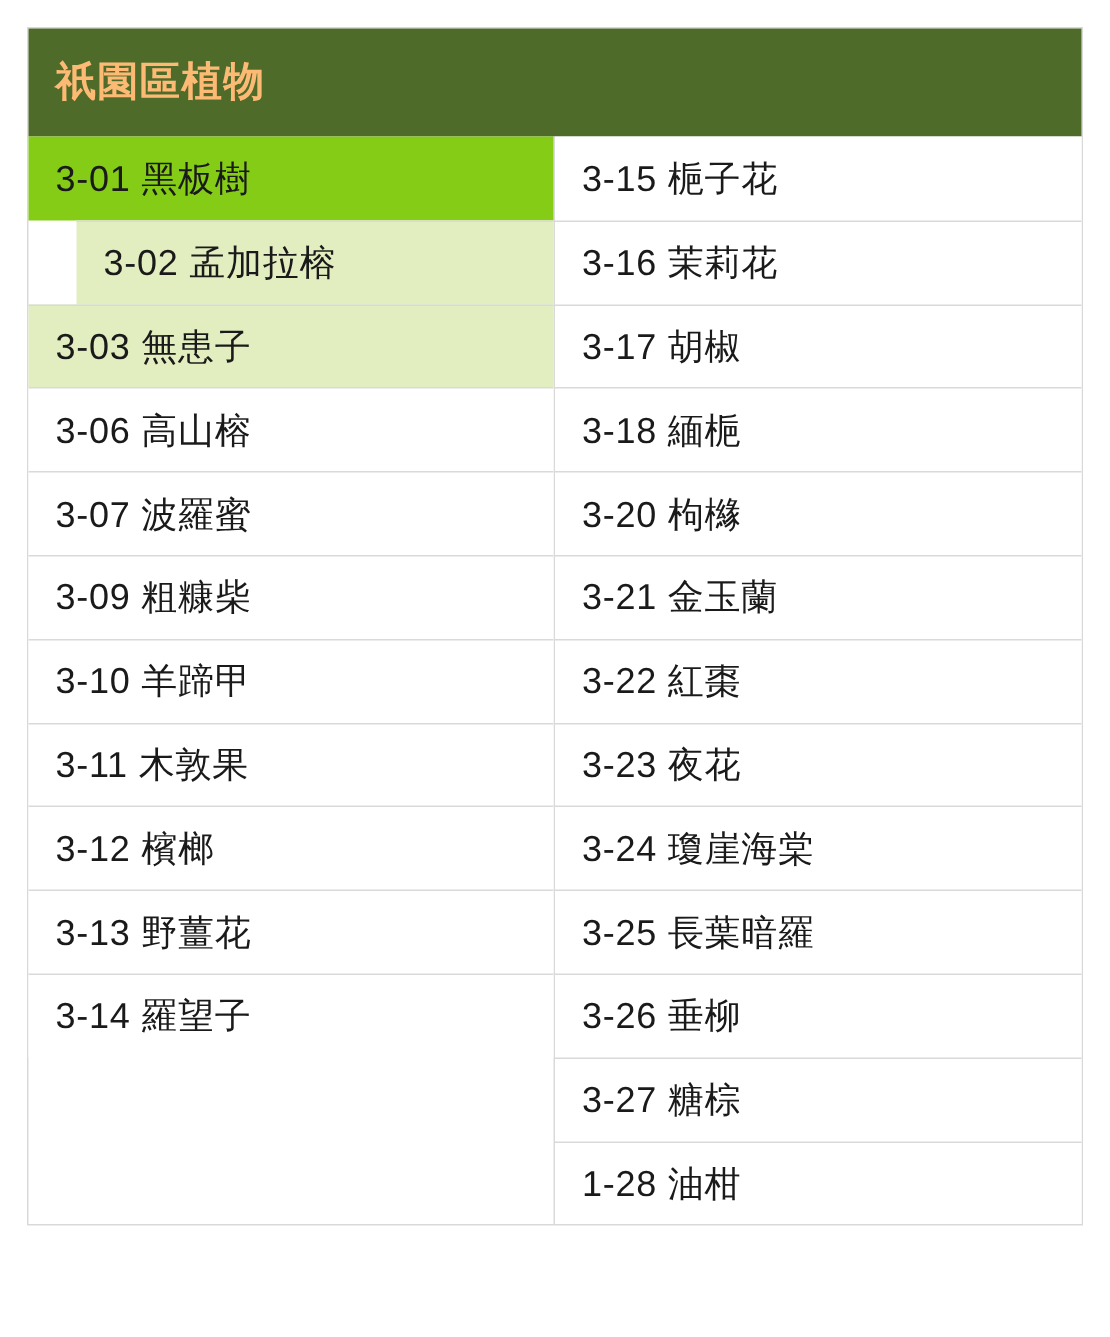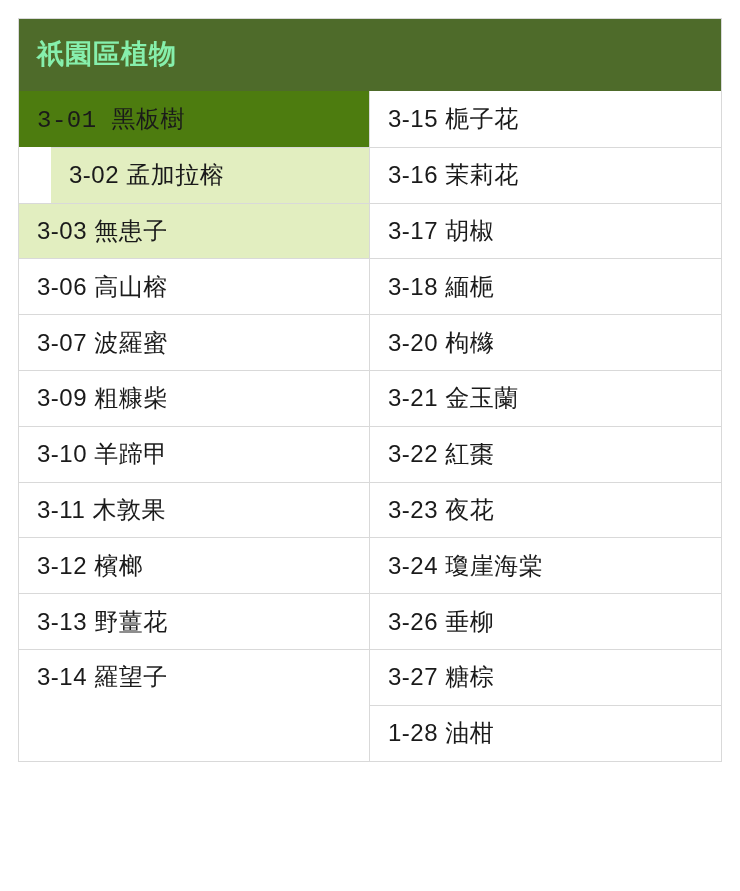--- a/index.html
+++ b/index.html
@@ -21,21 +21,21 @@
     background: #ffffff;
   }
   .table-wrap {
     width: 704px;
     border: 1px solid #d9d9d9;
     box-sizing: border-box;
     background: #ffffff;
   }
   .table-header {
     background: #4e6b2a;
-    color: #86efac;
+    color: #fdba74;
     font-size: 27px;
     font-weight: bold;
     letter-spacing: 1px;
     padding: 16px 0 18px 18px;
     height: 72px;
     box-sizing: border-box;
     display: flex;
     align-items: center;
   }
   .grid {
@@ -74,21 +74,21 @@
 <body>
 
 <div class="page">
   <div class="table-wrap">
 
     <div class="table-header" style="background: rgb(78, 107, 42);">祇園區植物</div>
 
     <div class="grid">
 
       <div class="col col-left">
-        <div class="cell first" style="background: #4d7c0f; font-family: Liberation Mono, monospace;">3-01 黑板樹</div>
+        <div class="cell first" style="background: #84cc16;">3-01 黑板樹</div>
         <div class="cell" style="background: rgb(226, 238, 192); margin-left: 32px;">3-02 孟加拉榕</div>
         <div class="cell" style="background: rgb(226, 238, 192);">3-03 無患子</div>
         <div class="cell">3-06 高山榕</div>
         <div class="cell">3-07 波羅蜜</div>
         <div class="cell">3-09 粗糠柴</div>
         <div class="cell">3-10 羊蹄甲</div>
         <div class="cell">3-11 木敦果</div>
         <div class="cell">3-12 檳榔</div>
         <div class="cell">3-13 野薑花</div>
         <div class="cell">3-14 羅望子</div>
@@ -97,20 +97,21 @@
       <div class="col col-right">
         <div class="cell first">3-15 梔子花</div>
         <div class="cell">3-16 茉莉花</div>
         <div class="cell">3-17 胡椒</div>
         <div class="cell">3-18 緬梔</div>
         <div class="cell">3-20 枸櫞</div>
         <div class="cell">3-21 金玉蘭</div>
         <div class="cell">3-22 紅棗</div>
         <div class="cell">3-23 夜花</div>
         <div class="cell">3-24 瓊崖海棠</div>
+        <div class="cell">3-25 長葉暗羅</div>
         <div class="cell">3-26 垂柳</div>
         <div class="cell">3-27 糖棕</div>
         <div class="cell">1-28 油柑</div>
       </div>
 
     </div>
   </div>
 </div>
 
 </body></html>

